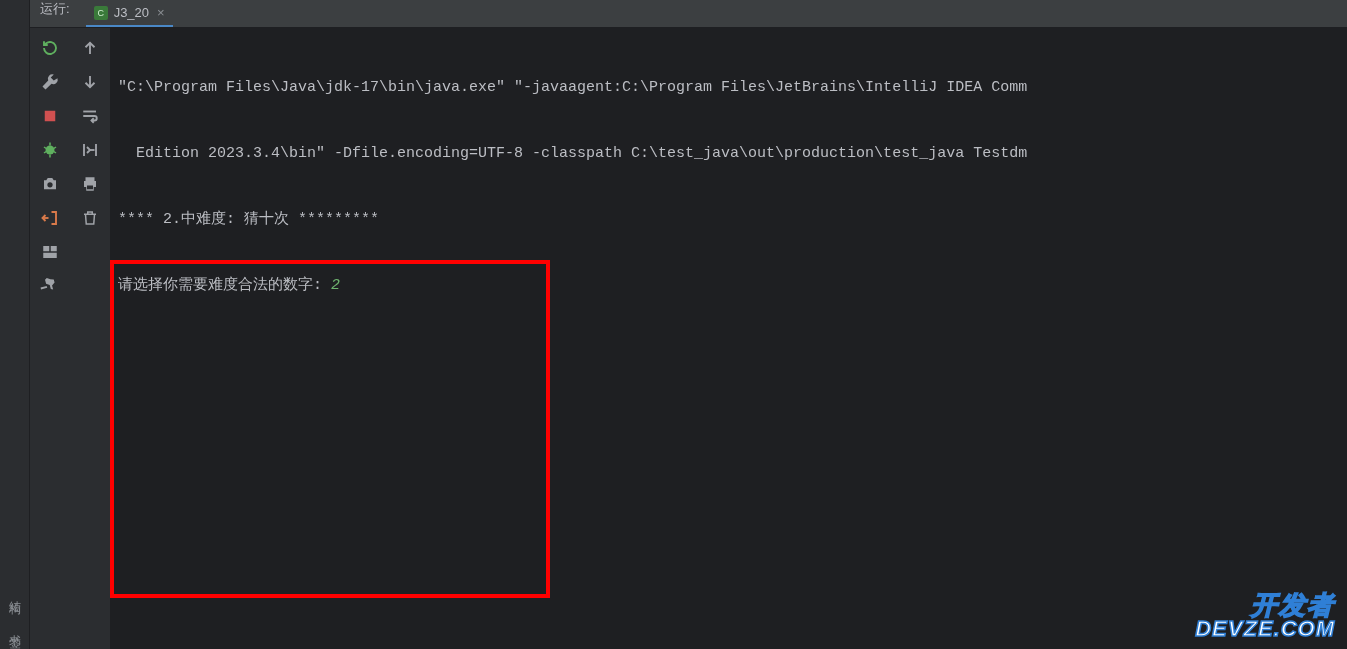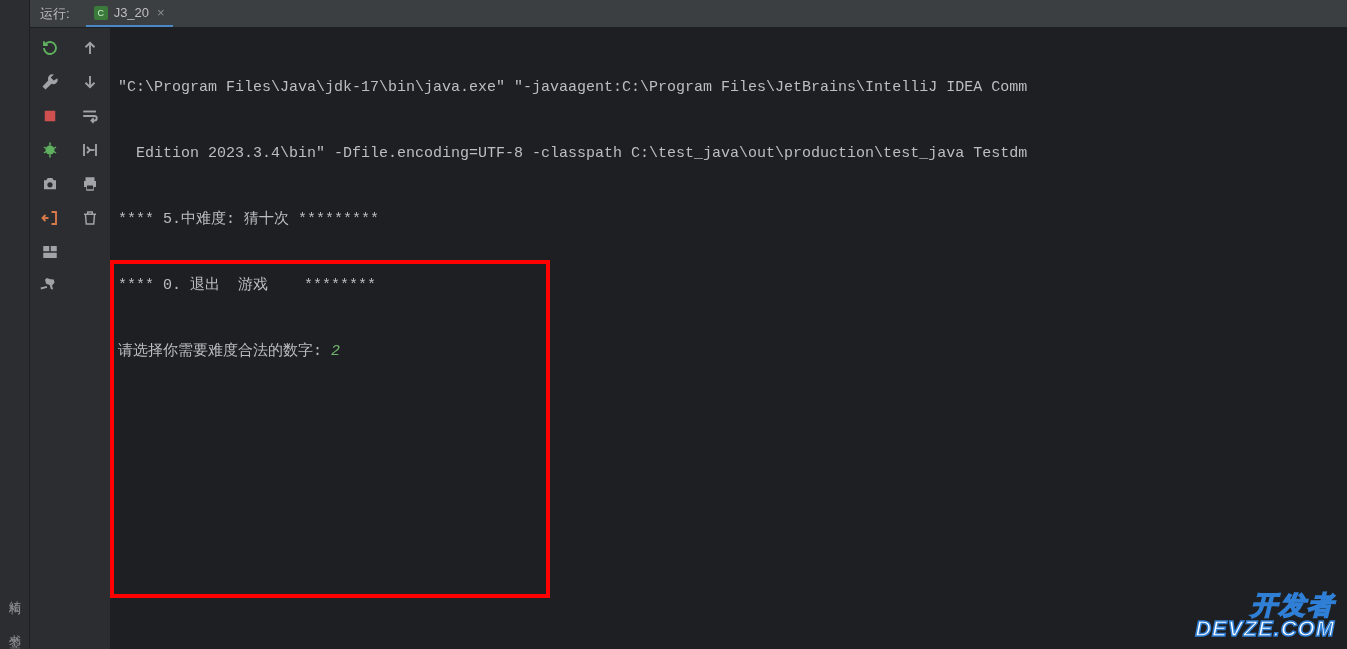--- a/index.html
+++ b/index.html
@@ -42,21 +42,21 @@
     right: 0;
     bottom: 0;
     display: flex;
     flex-direction: column;
   }
   .top-bar {
     height: 28px;
     background: #3c3f41;
     border-bottom: 1px solid #1e1f22;
     display: flex;
-    align-items: center;
+    align-items: flex-start;
     padding-left: 10px;
     font-size: 13px;
     color: #bcbec4;
   }
   .top-bar .label { margin-right: 16px; }
   .tab {
     display: flex;
     align-items: center;
     padding: 0 8px;
     height: 100%;
@@ -258,22 +258,21 @@
             <path d="M4 7h16"></path>
             <path d="M9 7V4h6v3"></path>
             <path d="M6 7l1 13h10l1-13"></path>
           </svg>
       </div>
     </div>
 
     <div class="console">
 <div class="line">"C:\Program Files\Java\jdk-17\bin\java.exe" "-javaagent:C:\Program Files\JetBrains\IntelliJ IDEA Comm</div>
 <div class="line">  Edition 2023.3.4\bin" -Dfile.encoding=UTF-8 -classpath C:\test_java\out\production\test_java Testdm</div>
-<div class="line">**** 5.中难度: 猜十次 *********</div>
-<div class="line">**** 0. 退出  游戏    ********</div>
+<div class="line">**** 2.中难度: 猜十次 *********</div>
 <div class="line"><span>请选择你需要难度合法的数字: </span><span class="user-in">2</span></div>
 
 
 
 
 
 
 
 
     </div>

